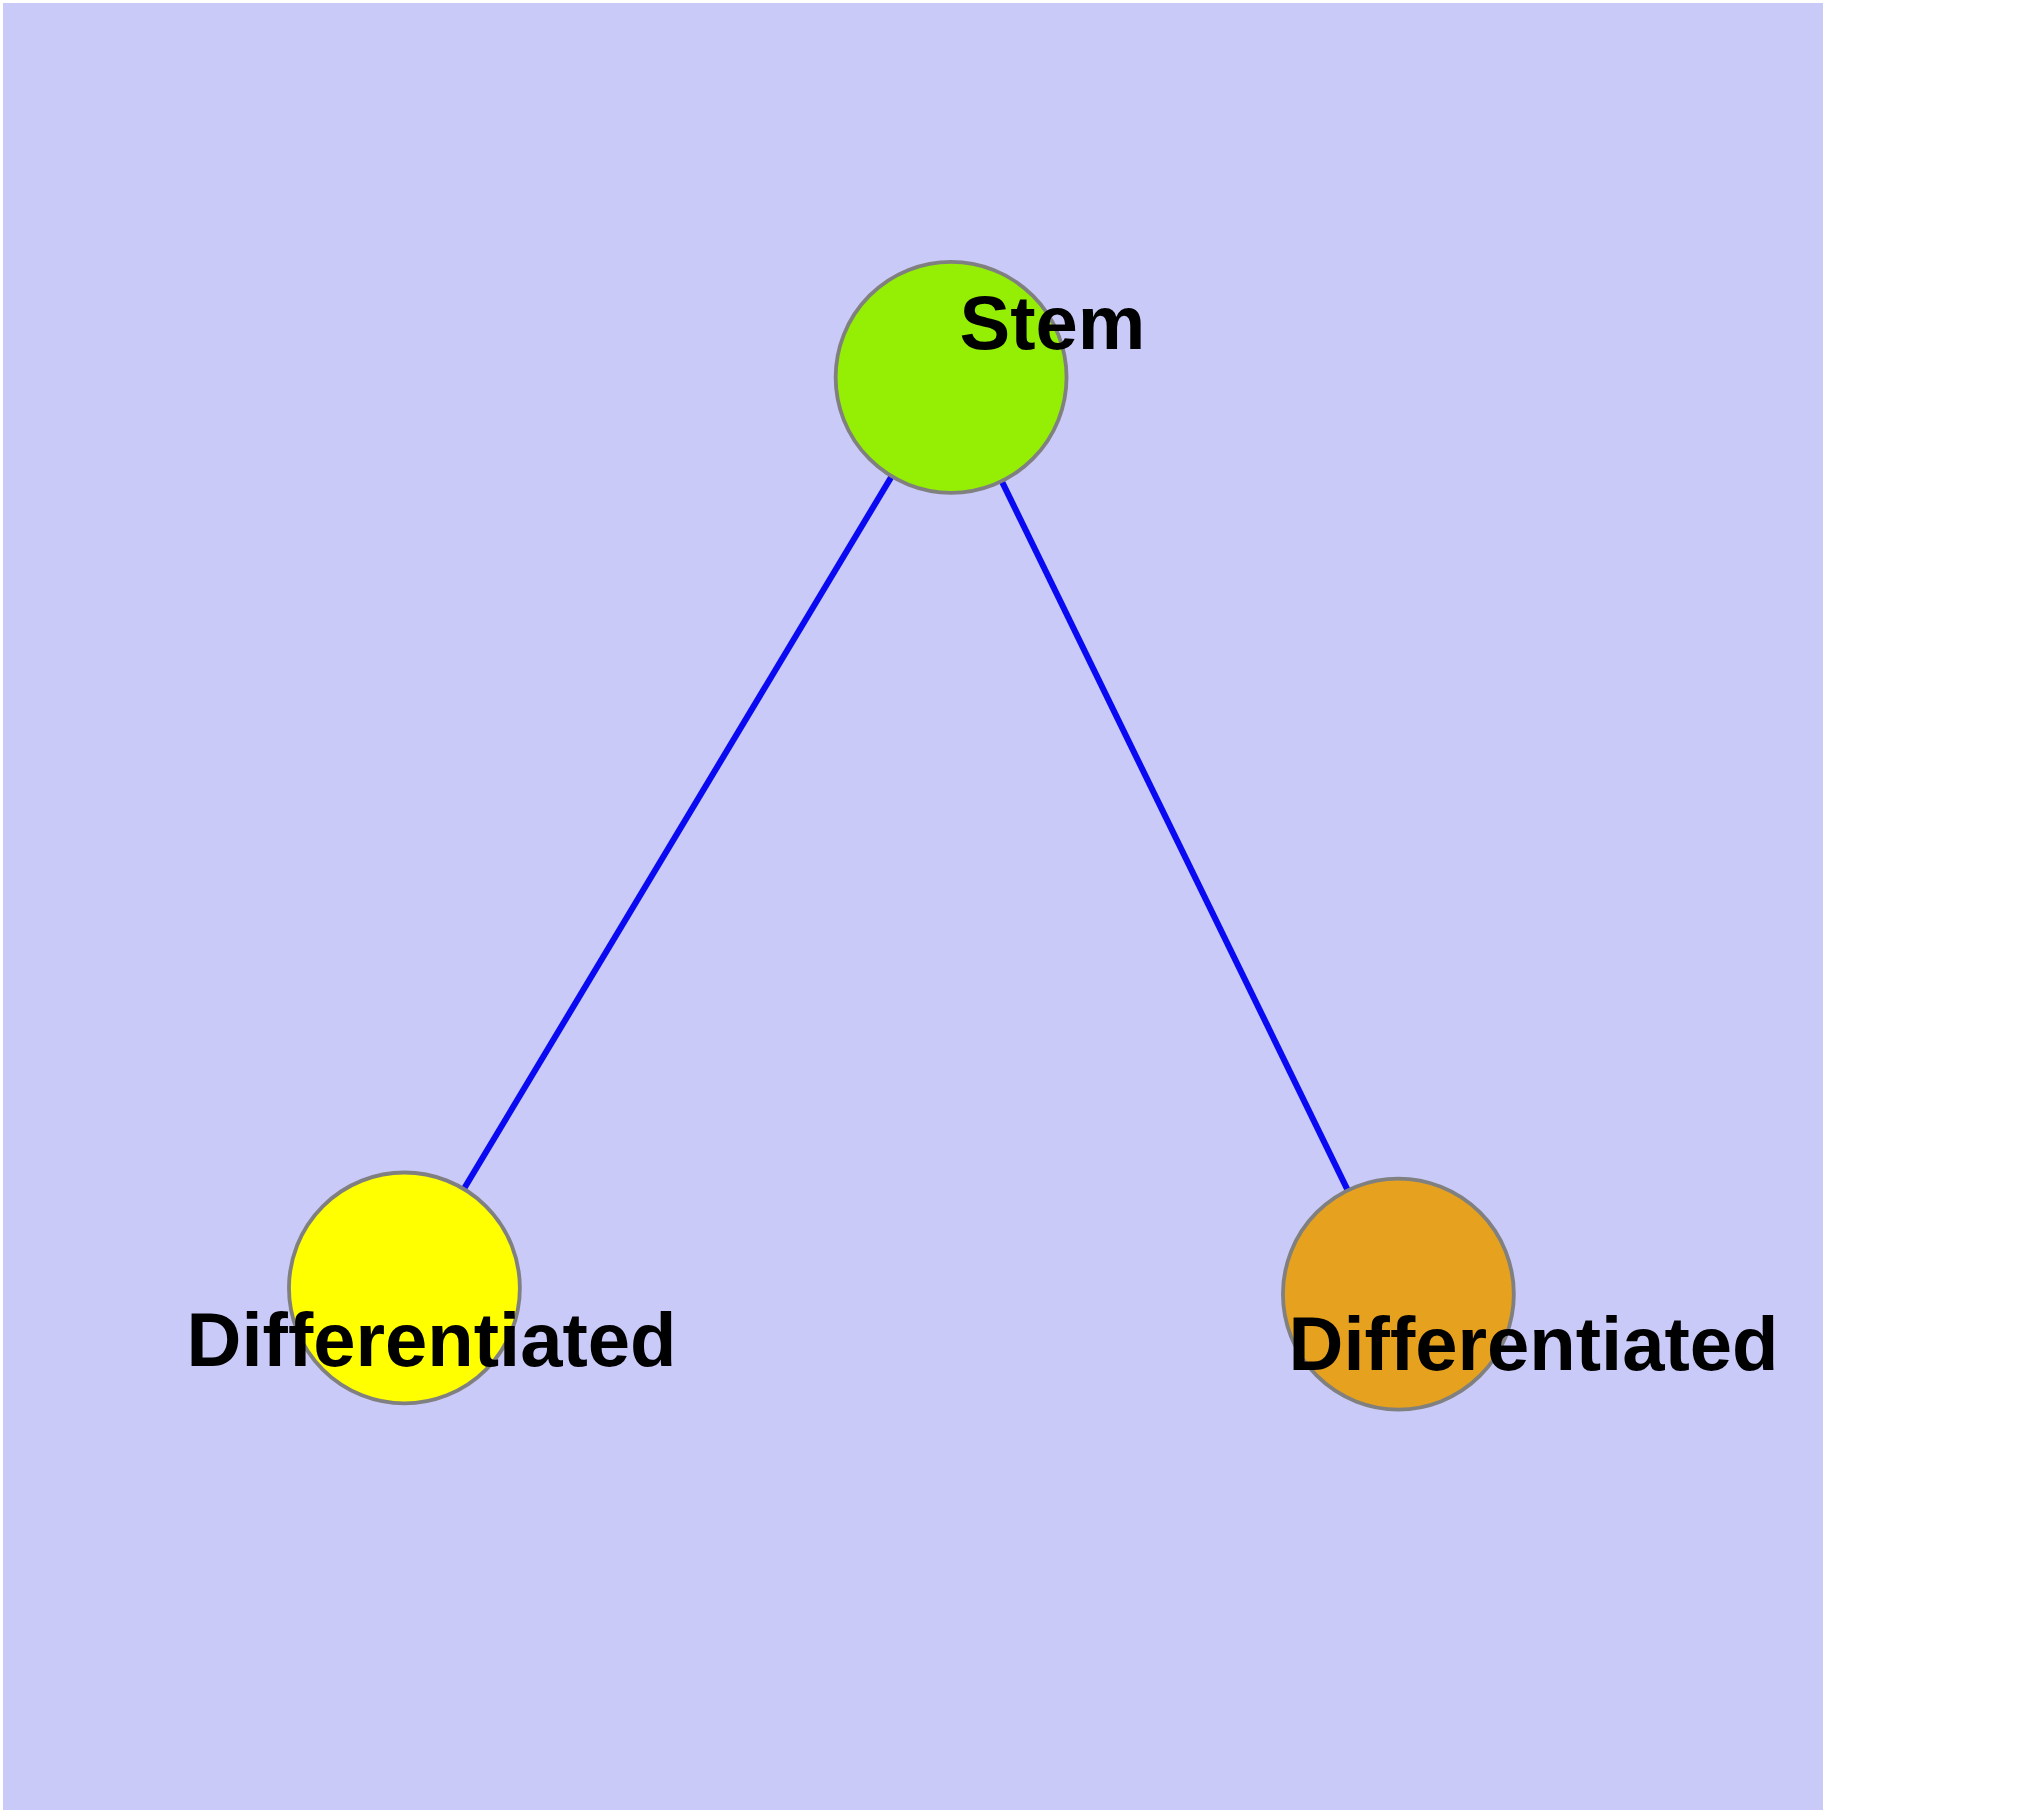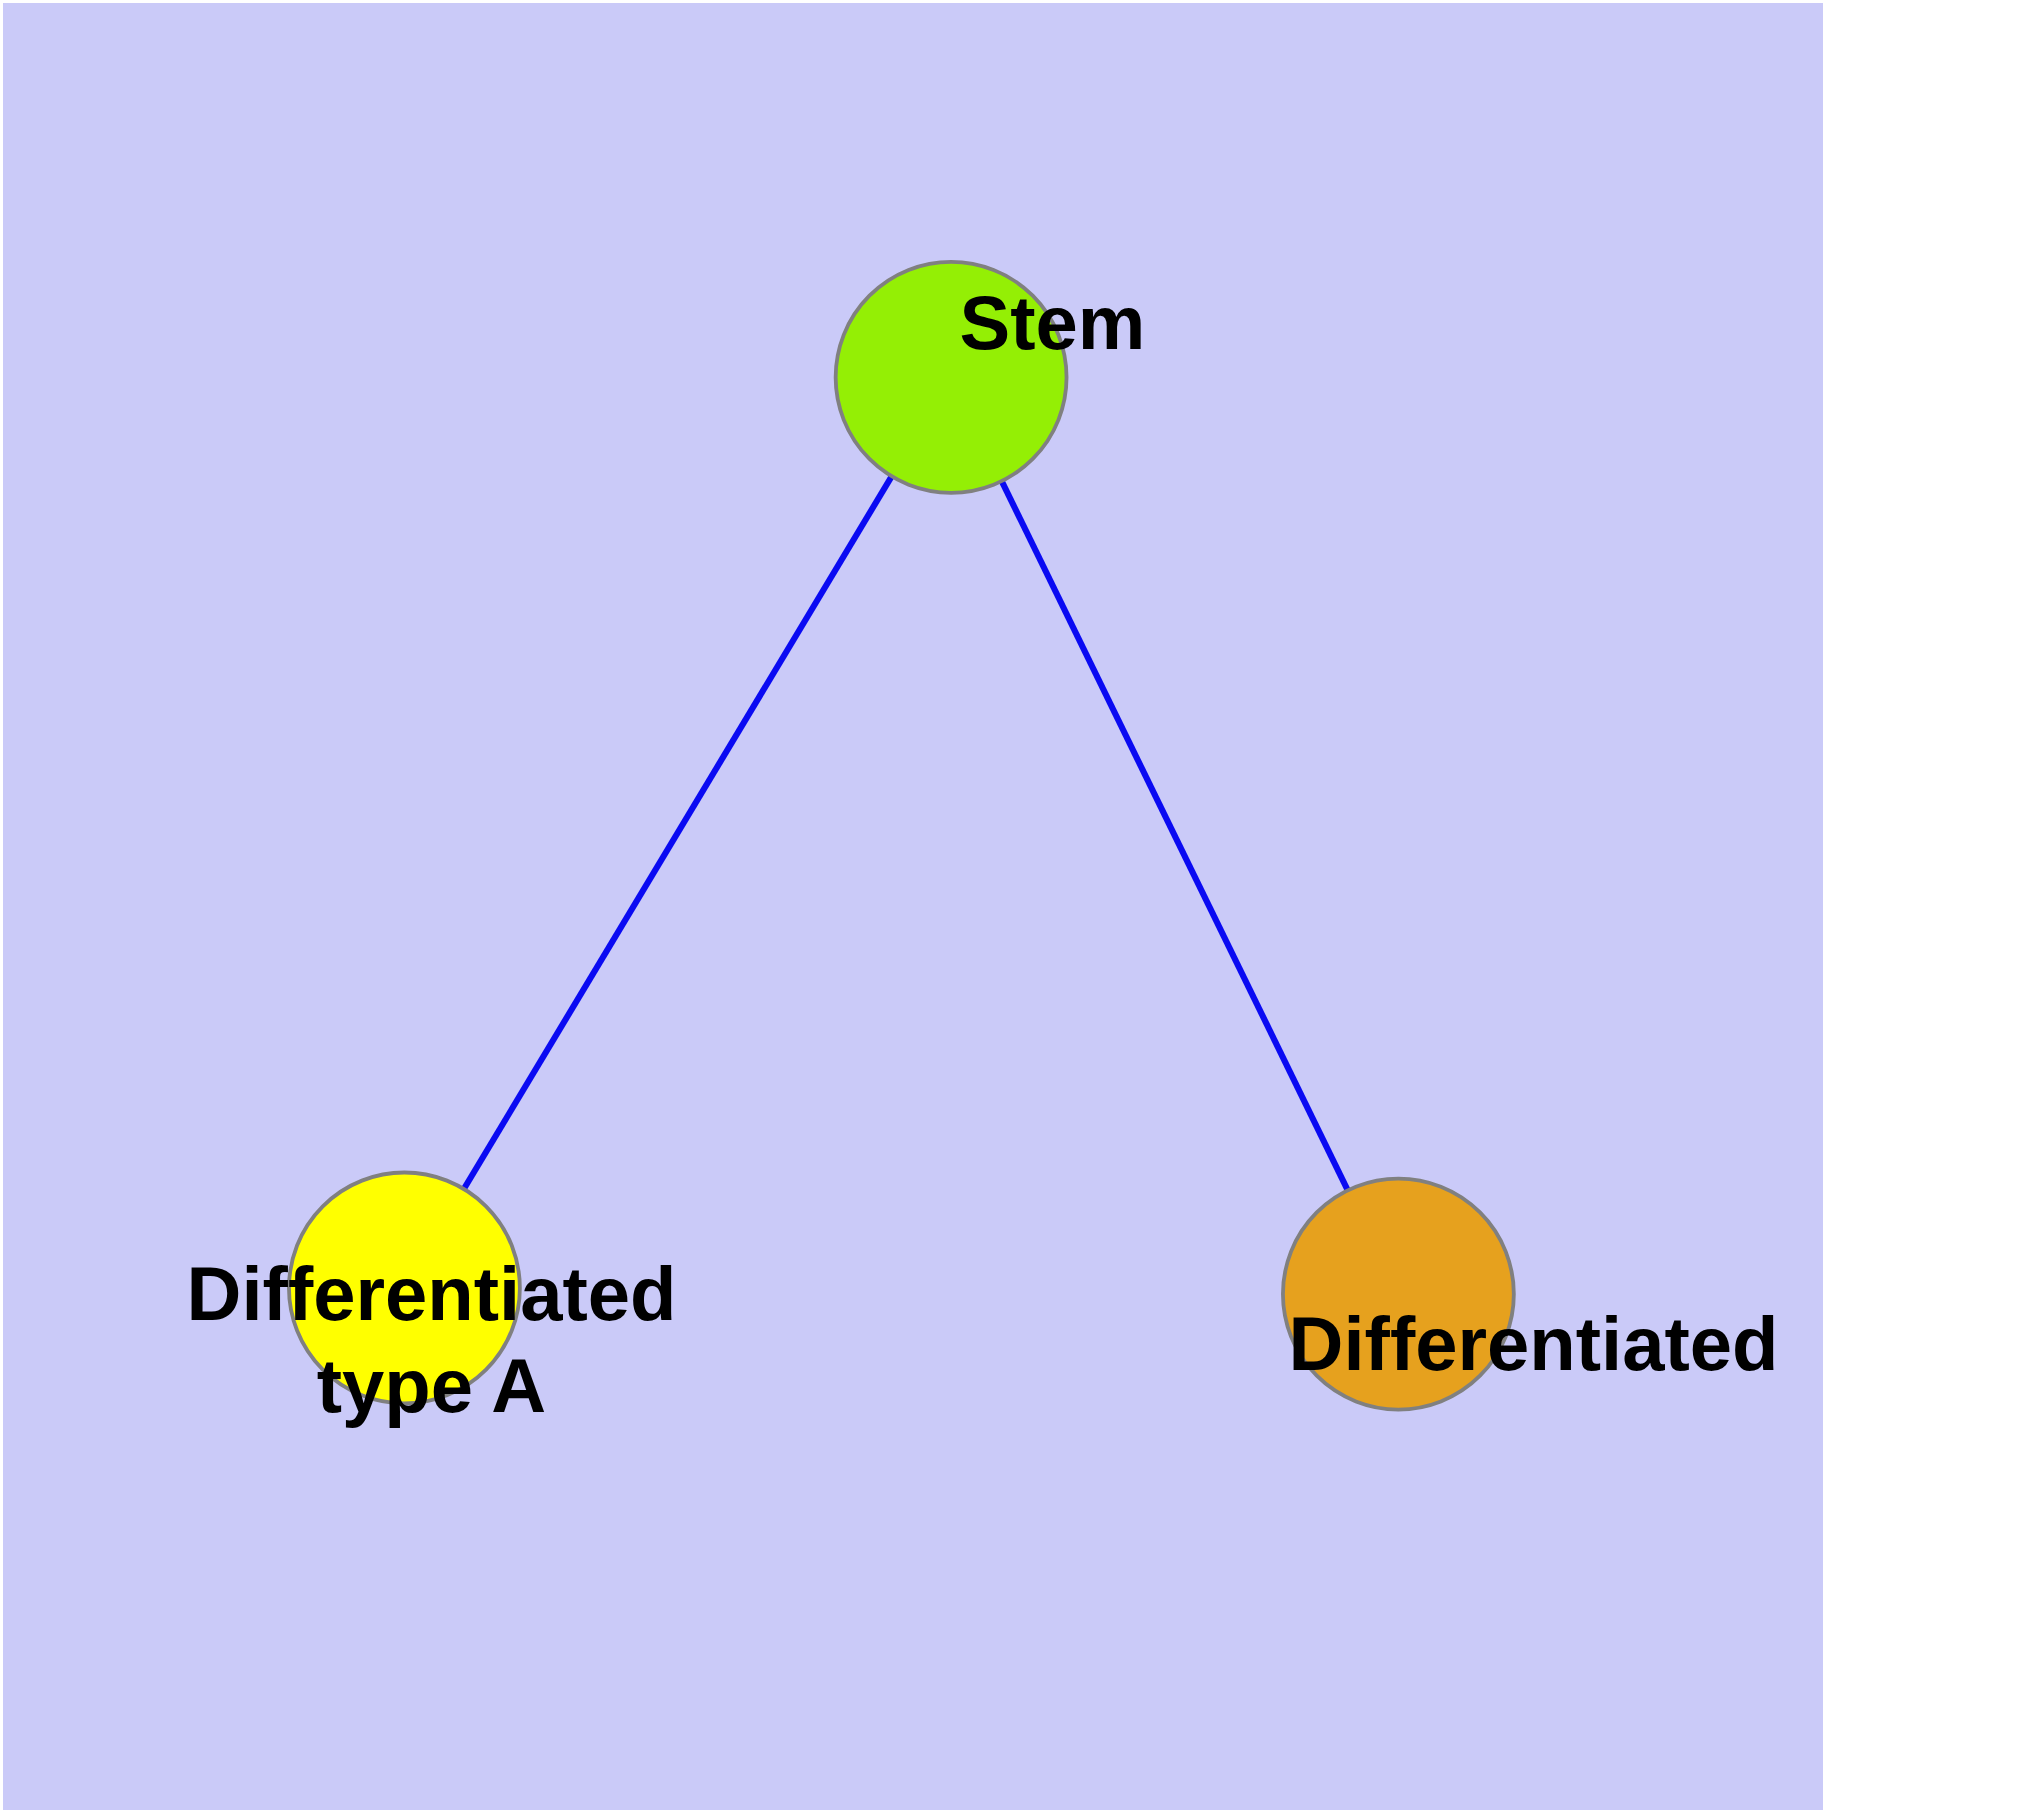--- a/index.html
+++ b/index.html
@@ -53,21 +53,20 @@
       <circle cx="525" cy="1565" r="151" stroke-width="5" fill="#ffff00" stroke="#808080"></circle>
       <circle cx="1825" cy="1573" r="151" stroke-width="5" fill="#e6a11e" stroke="#808080"></circle>
     </svg>
 
     <div class="node-label" style="left: 1050px; top: 320px; color: rgb(0, 0, 0);">
       <div>Stem</div>
     </div>
 
     <div class="node-label" style="left: 429px; top: 1337px; color: rgb(0, 0, 0);">
       <div>Differentiated</div>
-      <div>type A</div>
     </div>
 
     <div class="node-label" style="left: 1531px; top: 1341px; color: rgb(0, 0, 0);">
       <div>Differentiated</div>
     </div>
 
   </div>
 </div>
 
 

